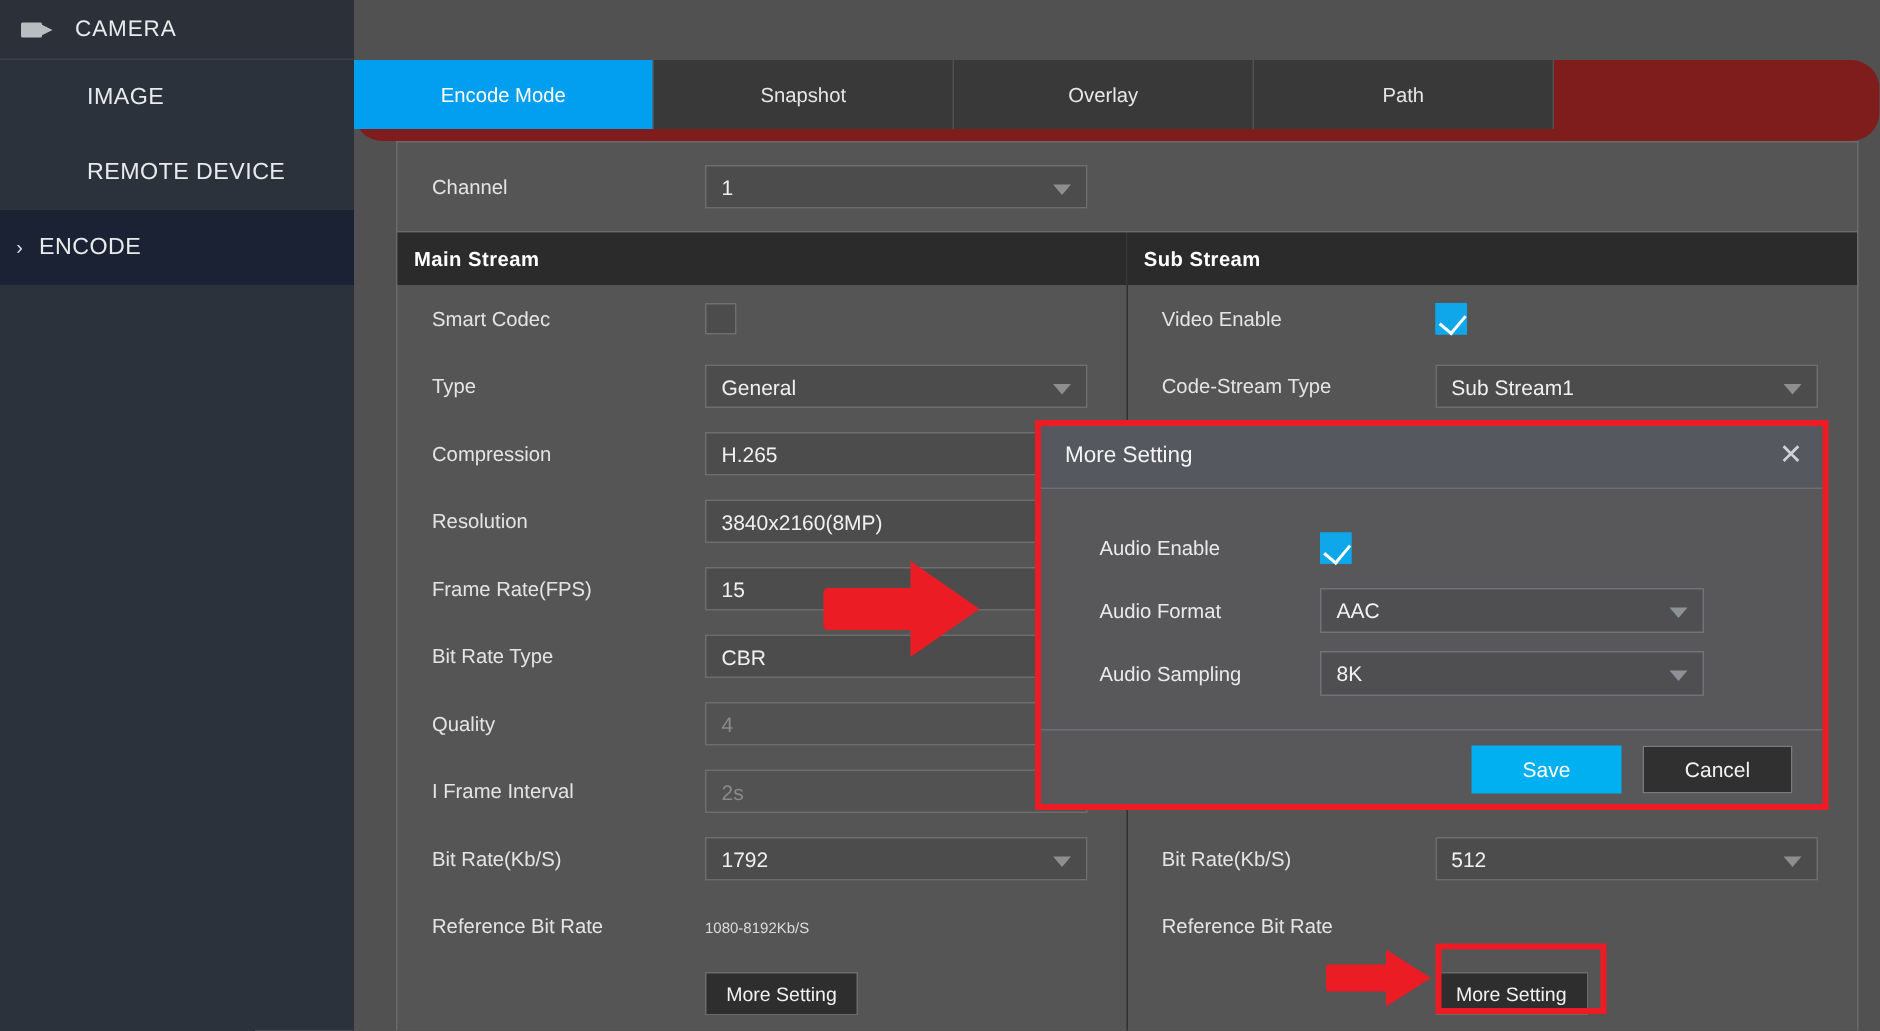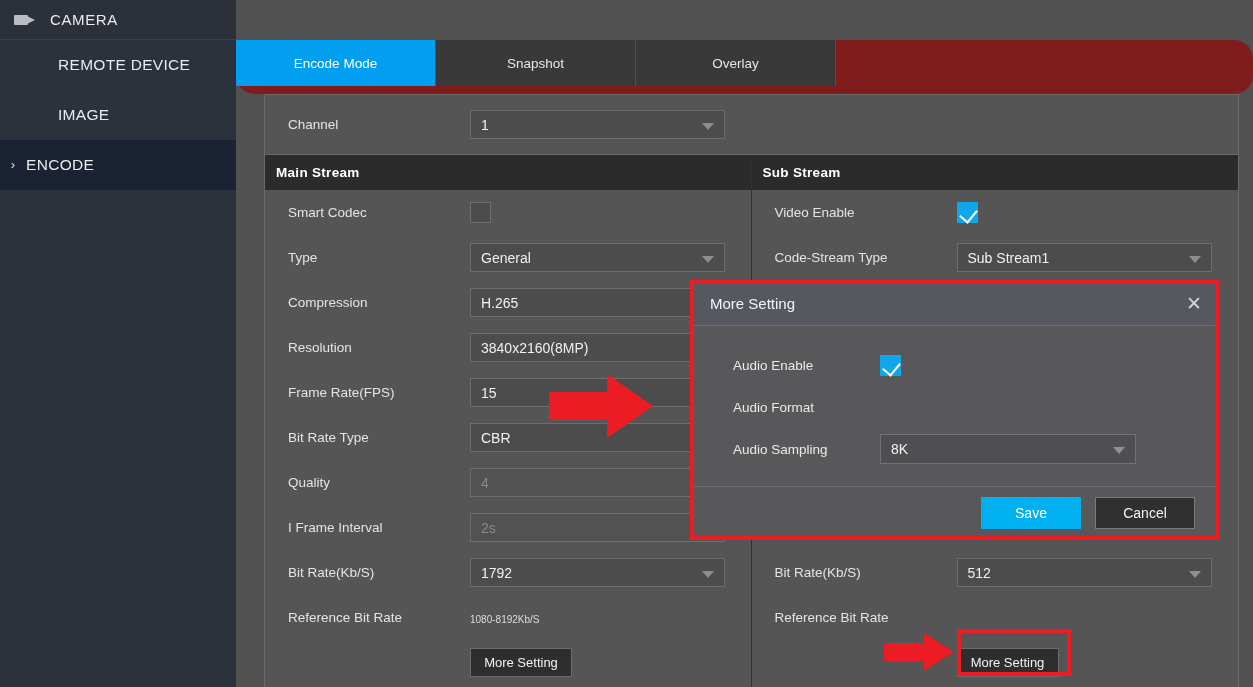--- a/index.html
+++ b/index.html
@@ -226,41 +226,44 @@
   <div class="sidebar">
     <div class="side-head">
       <span class="cam-icon">
         <span class="body"></span>
           <span class="lens"></span>
       </span>
       <span class="ttl">CAMERA</span>
     </div>
     <div class="side-list">
       <div class="side-item no-chev">
+        <span class="lbl">IMAGE</span>
+      </div>
+      <div class="side-item no-chev">
         <span class="lbl">REMOTE DEVICE</span>
-      </div>
-      <div class="side-item no-chev">
-        <span class="lbl">IMAGE</span>
       </div>
       <div class="side-item active">
         <span class="chev">›</span>
         <span class="lbl">ENCODE</span>
       </div>
     </div>
   </div>
 
   <div class="tabbar">
     <div class="tab active">
       <span>Encode Mode</span>
     </div>
     <div class="tab">
       <span>Snapshot</span>
     </div>
     <div class="tab">
       <span>Overlay</span>
+    </div>
+    <div class="tab">
+      <span>Path</span>
     </div>
   </div>
 
   <div class="panel">
 
     <div class="chanrow">
       <div class="lbl-col">Channel</div>
       <div class="ctl-col">
         <div class="select">
           <span>1</span>
@@ -446,20 +449,24 @@
     </div>
     <div class="dlg-body">
       <div class="dlg-row">
         <div class="dl">Audio Enable</div>
         <div>
             <div class="chk on"></div>
           </div>
       </div>
       <div class="dlg-row">
         <div class="dl">Audio Format</div>
+        <div class="dlg-sel">
+          <span>AAC</span>
+          <span class="arrow"></span>
+        </div>
       </div>
       <div class="dlg-row">
         <div class="dl">Audio Sampling</div>
         <div class="dlg-sel">
           <span>8K</span>
           <span class="arrow"></span>
         </div>
       </div>
     </div>
     <div class="dlg-foot">

